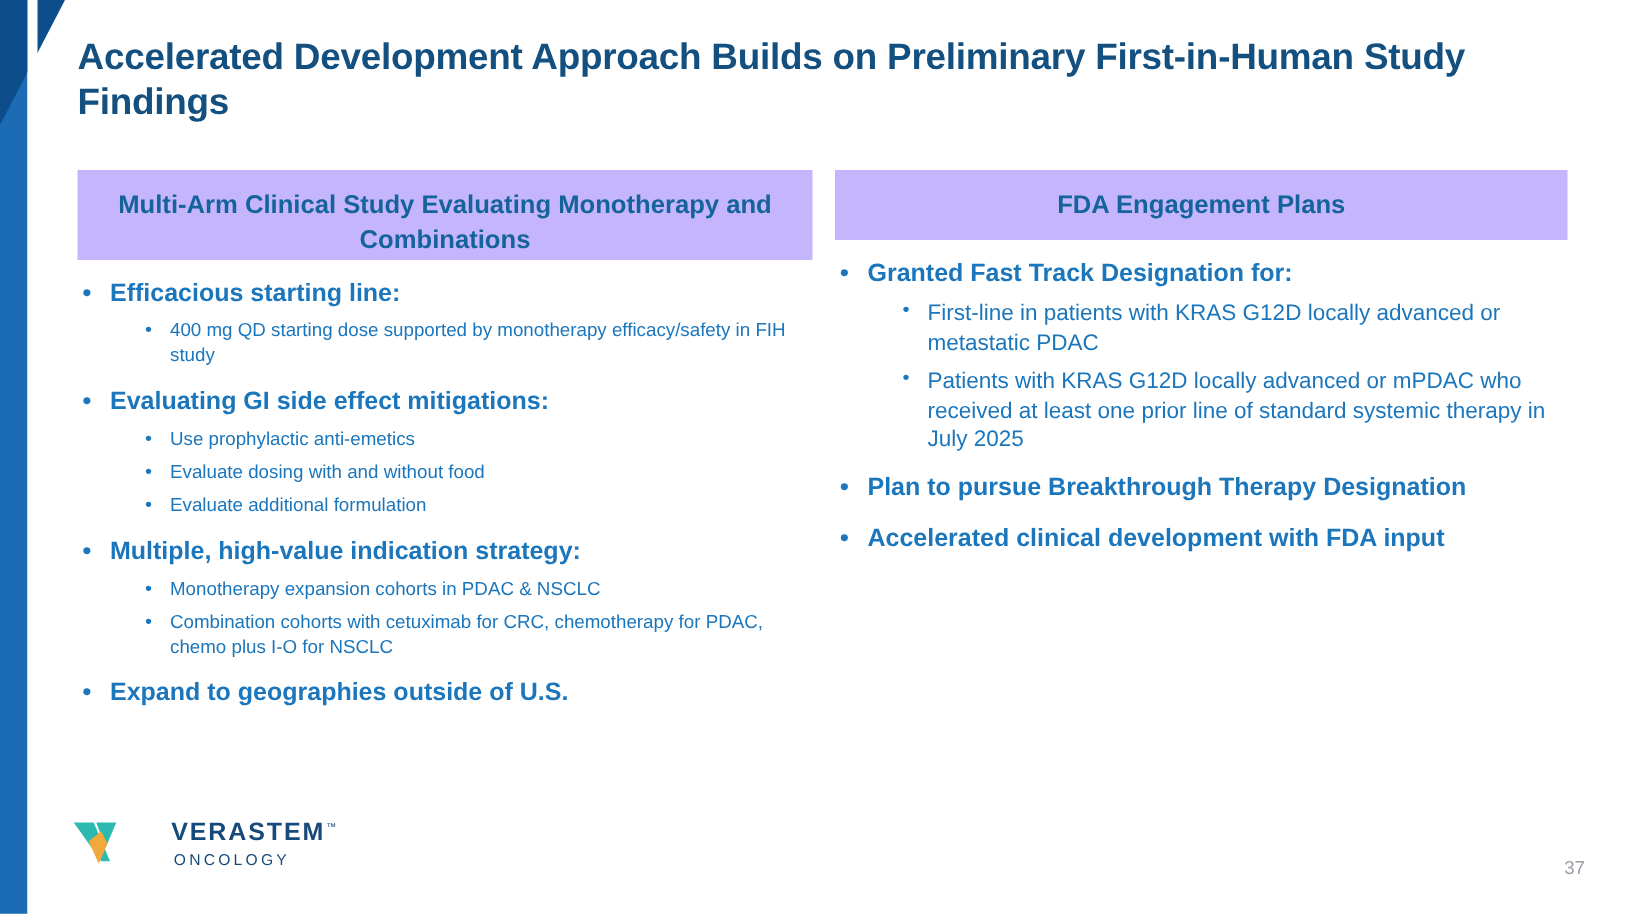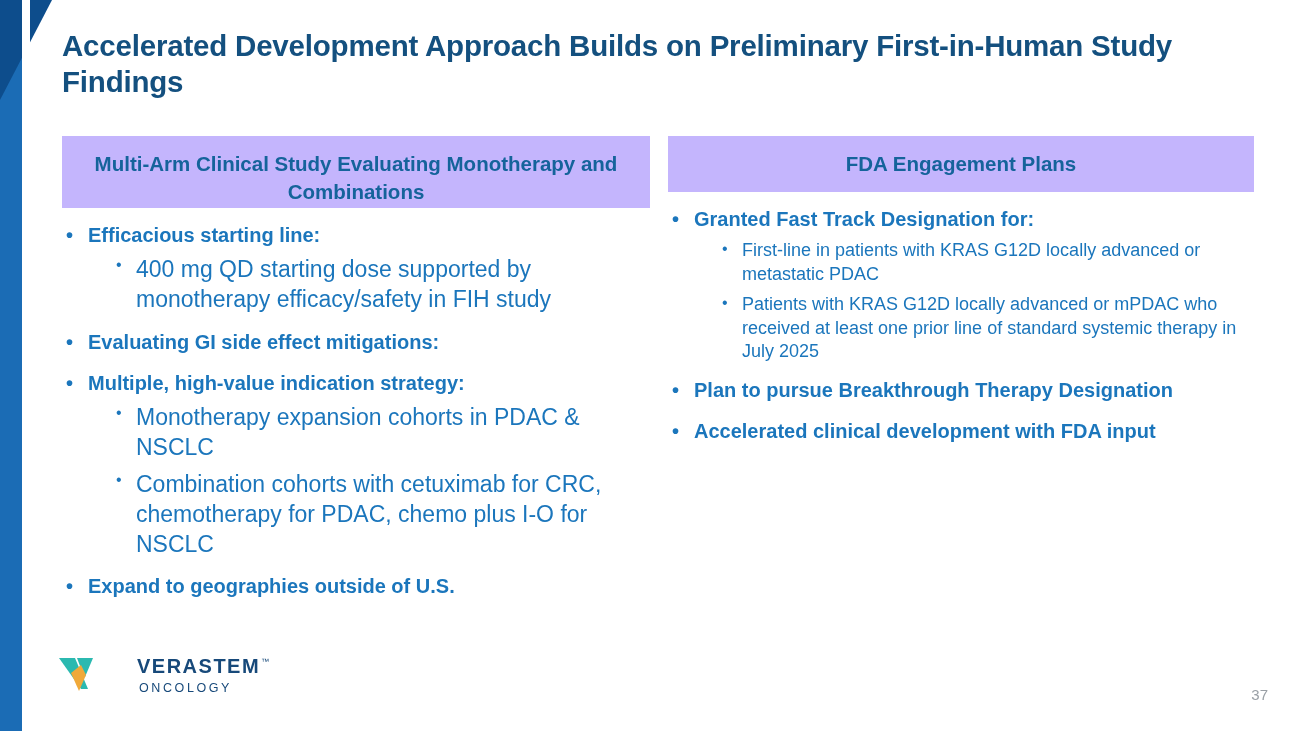--- a/index.html
+++ b/index.html
@@ -125,21 +125,21 @@
     content: "•";
     position: absolute;
     left: 6px;
     top: 0;
     font-size: 16px;
     color: #1b76bc;
   }
   .sub-wrap { margin-left: 22px; margin-top: 2px; }
 
   .col-left li.l1 { font-size: 20px; }
-  .col-left li.l2 { font-size: 23px; }
+  .col-left li.l2 { font-size: 15px; }
   .col-right li.l1 { font-size: 20px; }
   .col-right li.l2 { font-size: 18px; }
 
   
   .logo {
     position: absolute;
     left: 55px;
     top: 655px;
     width: 220px;
     height: 48px;
@@ -201,20 +201,27 @@
       <li class="l1">
         <span>Efficacious starting line:</span>
         <div class="sub-wrap">
           <ul class="lvl2">
             <li class="l2">400 mg QD starting dose supported by monotherapy efficacy/safety in FIH study</li>
           </ul>
         </div>
       </li>
       <li class="l1">
         <span>Evaluating GI side effect mitigations:</span>
+        <div class="sub-wrap">
+          <ul class="lvl2">
+            <li class="l2">Use prophylactic anti-emetics</li>
+            <li class="l2">Evaluate dosing with and without food</li>
+            <li class="l2">Evaluate additional formulation</li>
+          </ul>
+        </div>
       </li>
       <li class="l1">
         <span>Multiple, high-value indication strategy:</span>
         <div class="sub-wrap">
           <ul class="lvl2">
             <li class="l2">Monotherapy expansion cohorts in PDAC &amp; NSCLC</li>
             <li class="l2">Combination cohorts with cetuximab for CRC, chemotherapy for PDAC, chemo plus I-O for NSCLC</li>
           </ul>
         </div>
       </li>

